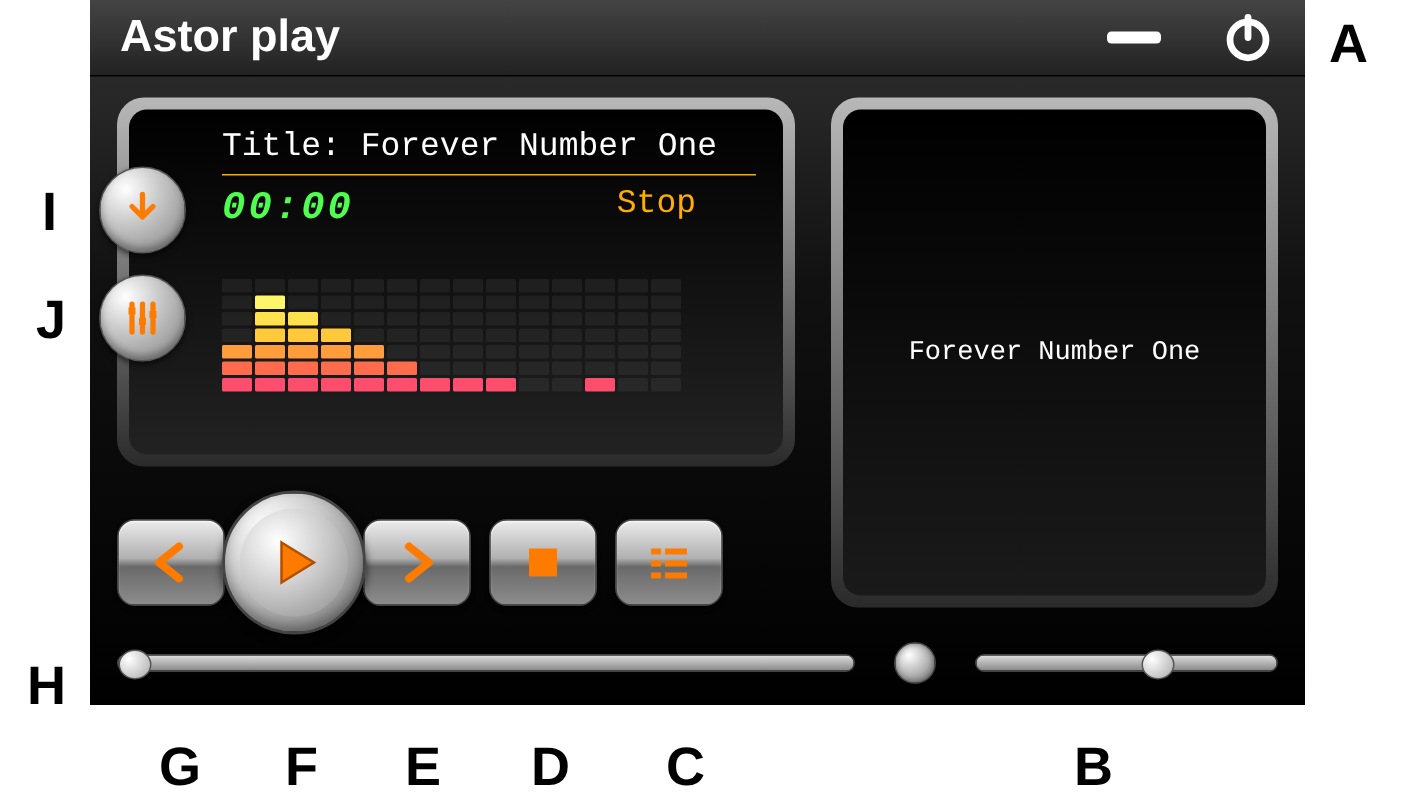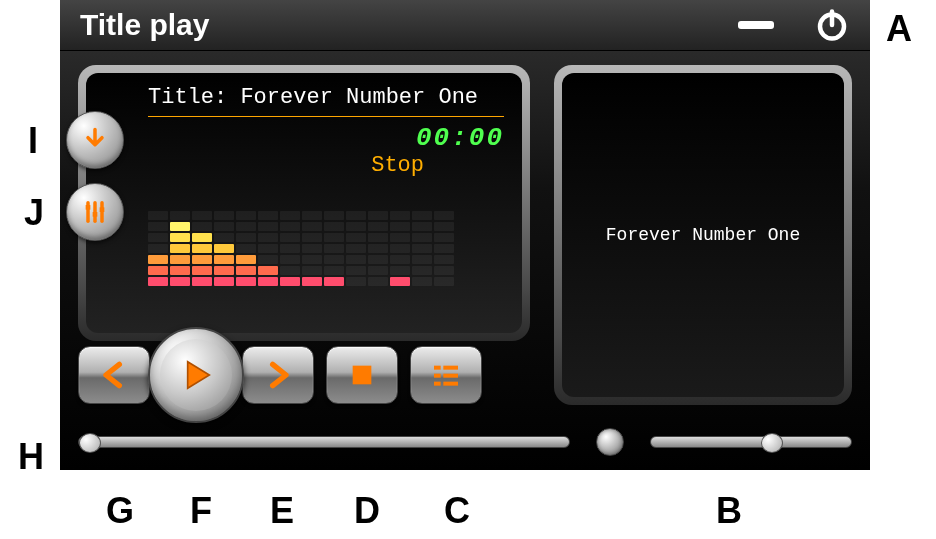--- a/index.html
+++ b/index.html
@@ -52,21 +52,21 @@
     padding: 14px 18px 0 18px;
     height: calc(100% - 50px);
     box-sizing: border-box;
   }
 
   .display-panel {
     position: absolute;
     left: 18px;
     top: 14px;
     width: 452px;
-    height: 276px;
+    height: 246px;
     border-radius: 18px;
     background: linear-gradient(#b8b8b8, #4a4a4a 80%, #2a2a2a);
     padding: 8px;
     box-sizing: border-box;
   }
   .display-inner {
     width: 100%;
     height: 100%;
     background: linear-gradient(#000, #222);
     border-radius: 12px;
@@ -79,37 +79,36 @@
     color: #fff;
     font-size: 22px;
     padding-bottom: 6px;
   }
   .divider-line {
     border-bottom: 1px solid #ffa500;
     margin-bottom: 6px;
   }
   .time-row {
     display: flex;
-    align-items: flex-end;
+    align-items: flex-start;
     margin-bottom: 10px;
-    flex-direction: column;
   }
   .time {
     color: #4fff4f;
     font-family: "Courier New", monospace;
     font-size: 26px;
     font-weight: bold;
     font-style: italic;
     letter-spacing: 2px;
     flex: 1;
   }
   .status {
     color: #ffae00;
     font-size: 22px;
-    margin-right: 80px;
+    margin-right: 40px;
   }
   .eq {
     display: flex;
     align-items: flex-end;
     gap: 2px;
     height: 90px;
     margin-top: 18px;
   }
   .eq-col {
     display: flex;
@@ -277,21 +276,21 @@
     font-weight: bold;
     color: #000;
   }
 </style>
 </head>
 <body>
 
 <div class="device">
 
   <div class="titlebar">
-    <div class="title">Title play</div>
+    <div class="title">Astor play</div>
     <div class="minimize"></div>
     <div class="power">
       <svg viewBox="0 0 24 24">
         <circle cx="12" cy="13" r="8" fill="none" stroke="#fff" stroke-width="3"></circle>
         <line x1="12" y1="3" x2="12" y2="12" stroke="#fff" stroke-width="3" stroke-linecap="round"></line>
       </svg>
     </div>
   </div>
 
   <div class="content">

